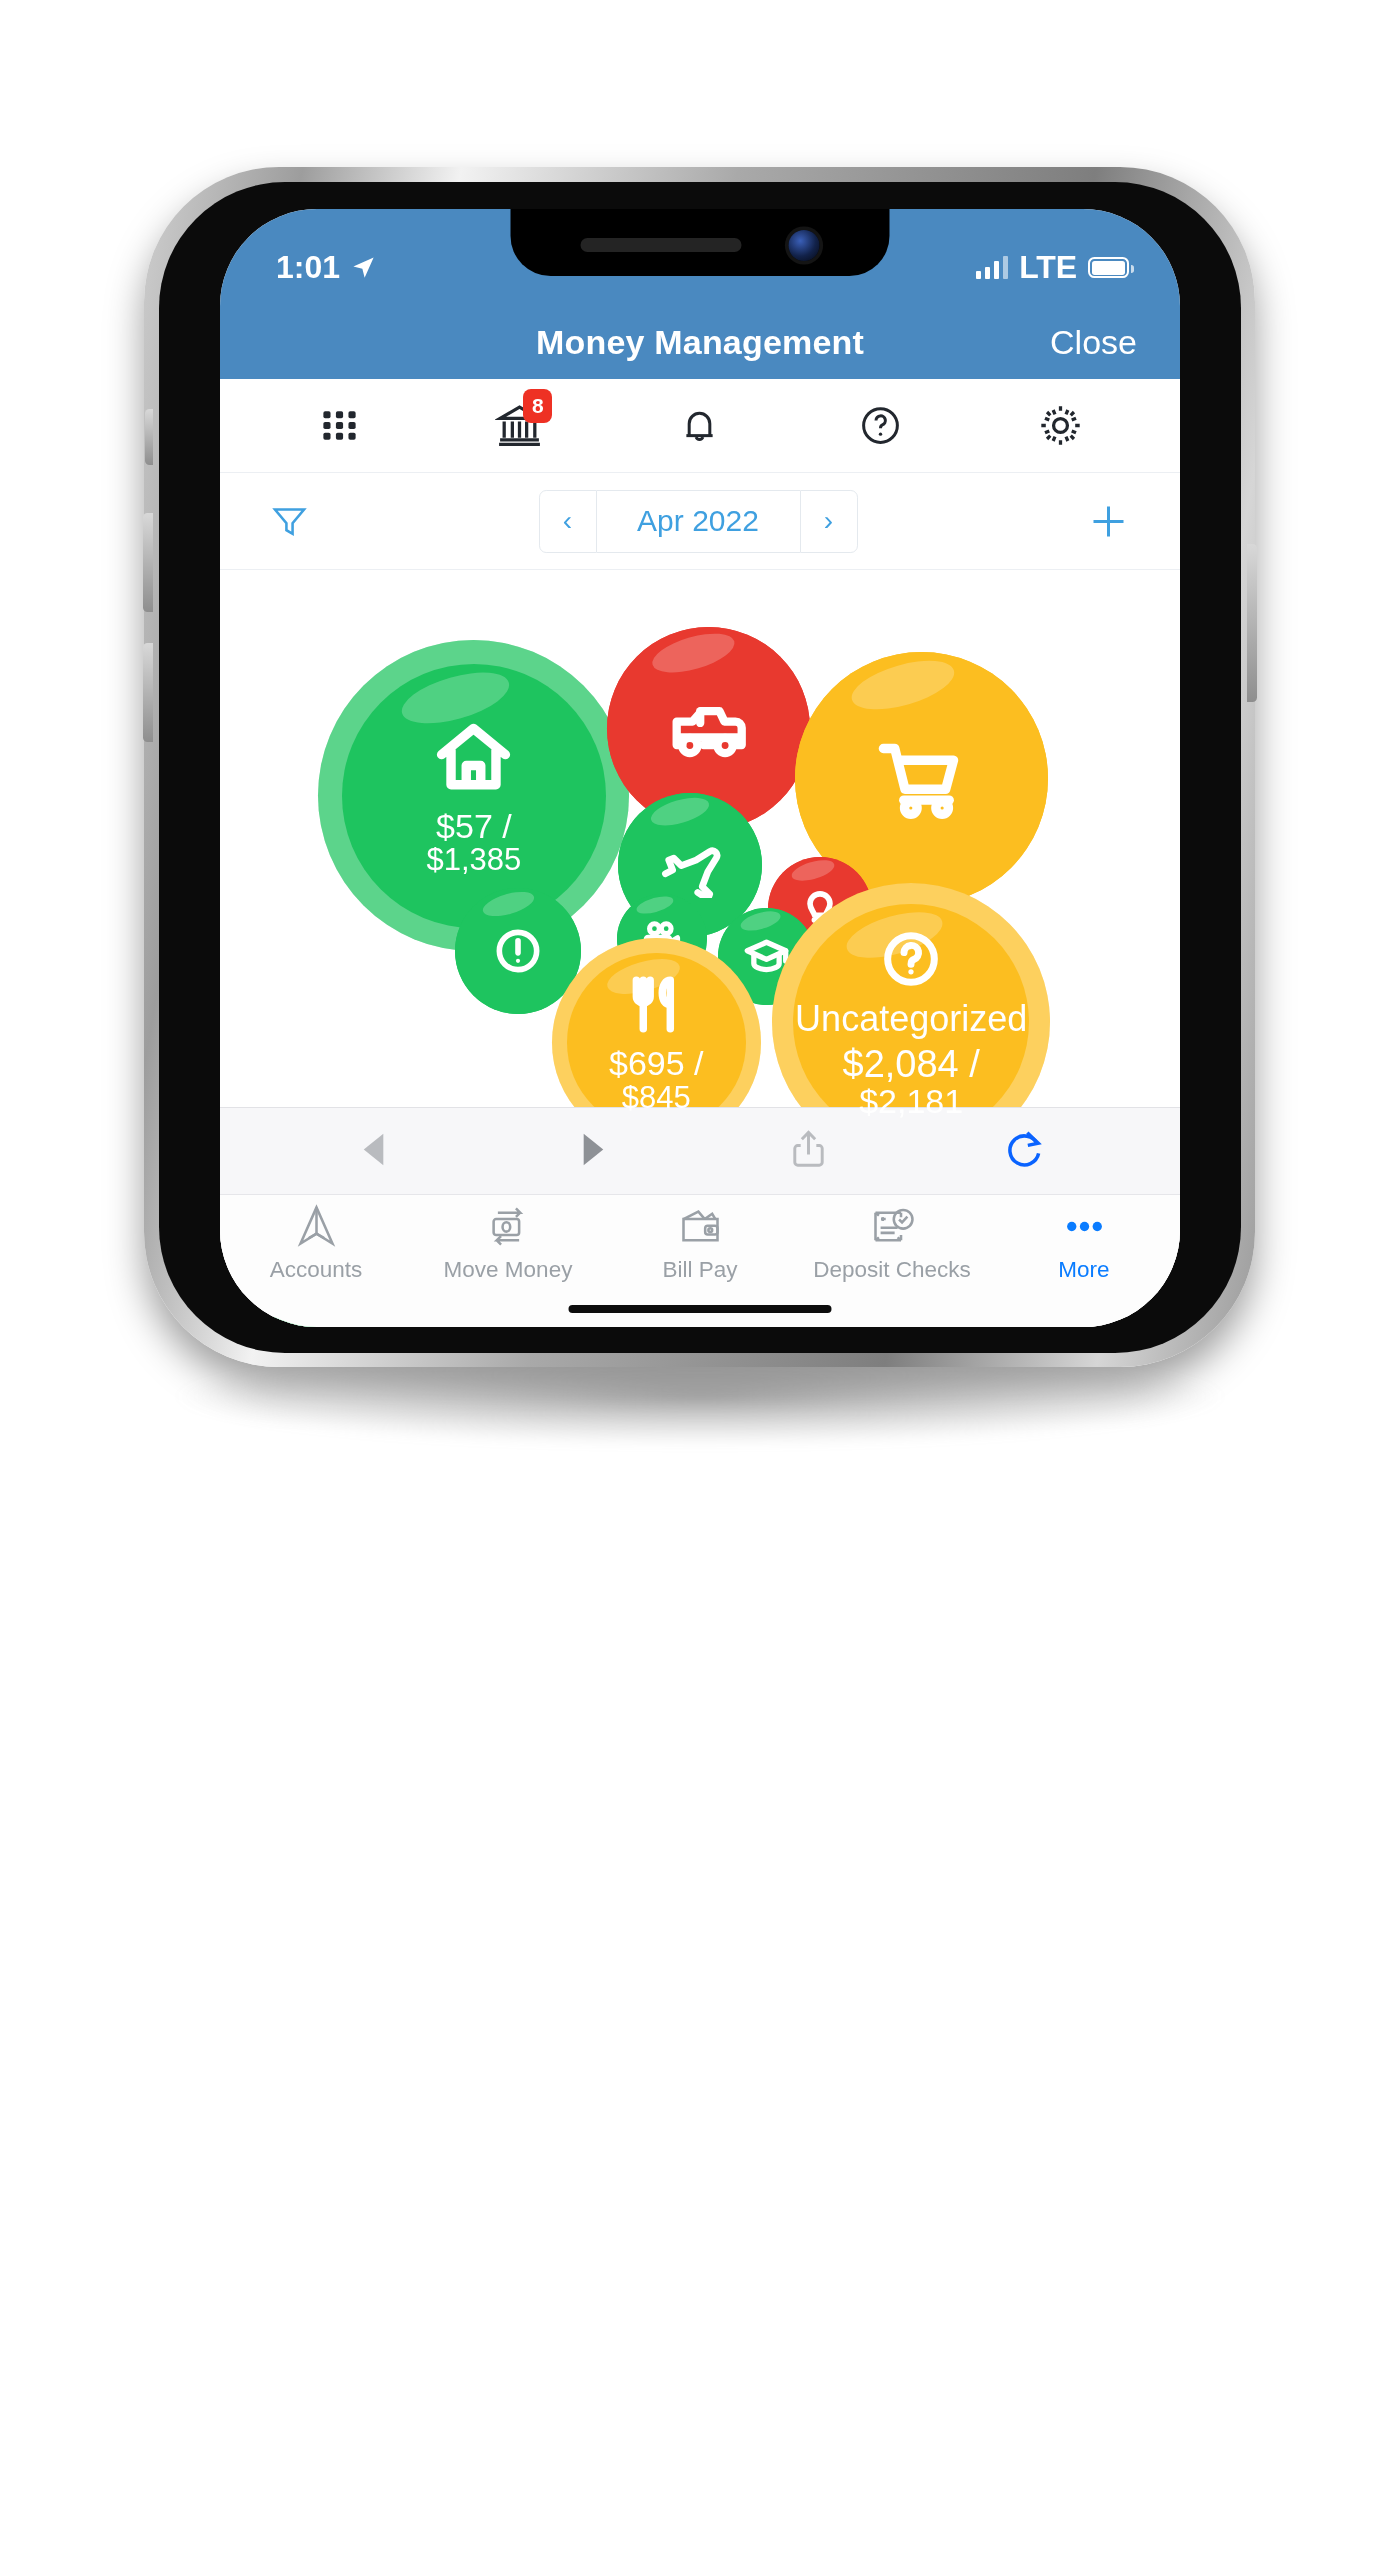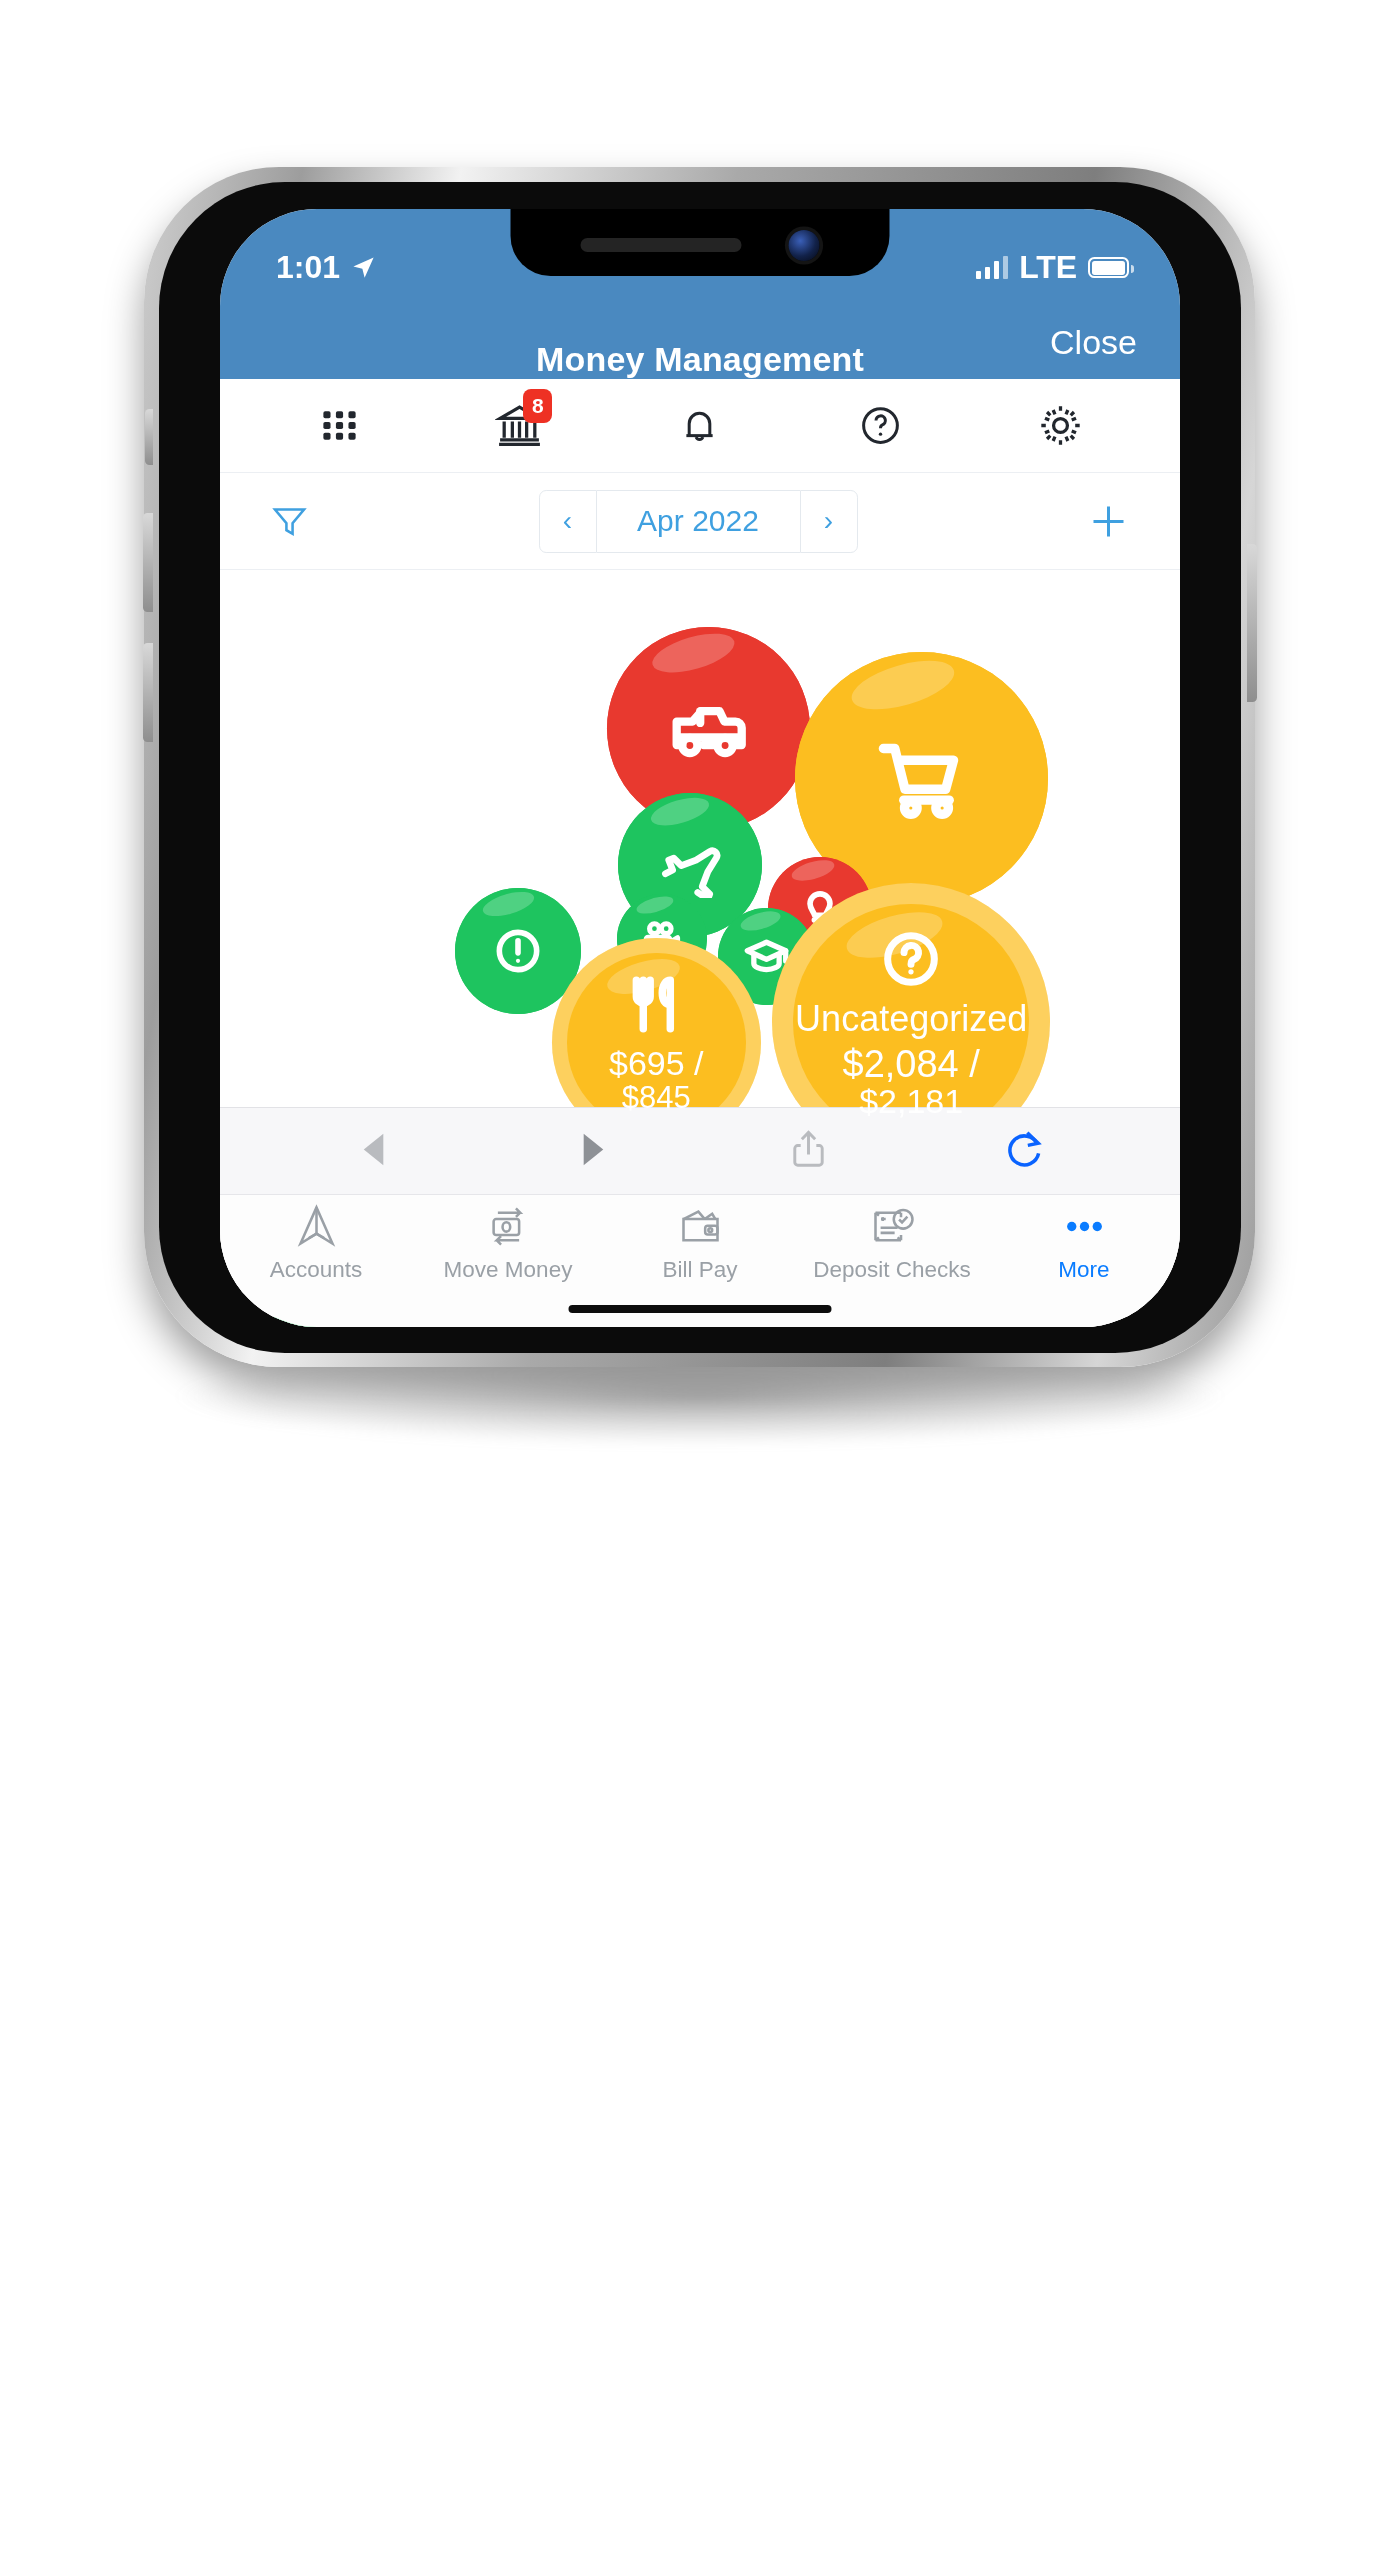--- a/index.html
+++ b/index.html
@@ -57,21 +57,21 @@
   .bars i:nth-child(1){height:8px;} .bars i:nth-child(2){height:12.6px;}
   .bars i:nth-child(3){height:18px;} .bars i:nth-child(4){height:23.5px; background:rgba(255,255,255,.55);}
   .battery{ width:41px; height:21.6px; border:2.7px solid #fff; border-radius:6.3px; padding:1.8px; position:relative;}
   .battery::after{content:""; position:absolute; right:-7.2px; top:6.3px; width:3.6px; height:8px;
                   background:rgba(255,255,255,.7); border-radius:0 2.7px 2.7px 0;}
   .battery span{ display:block; height:100%; background:#fff; border-radius:2.7px; }
 
   
   .navbar{
     background:#4a89c0; color:#fff; height:74px;
-    display:flex; align-items:flex-end; justify-content:center; position:relative;
+    display:flex; align-items:center; justify-content:center; position:relative;
   }
   .nav-title{ font-size:34px; font-weight:700; letter-spacing:0.2px; }
   .nav-close{ position:absolute; right:43px; top:50%; transform:translateY(-50%);
               font-size:34px; font-weight:400; color:#fff; }
 
   
   .icon-toolbar{
     height:94px; background:#fff; border-bottom:1.8px solid #eceff3;
     display:flex; align-items:center; justify-content:space-around; padding:0 29px;
   }
@@ -267,20 +267,33 @@
       </div>
 
       <div class="tool-blue">
         <svg width="45" height="45" viewBox="0 0 24 24" stroke="#3fa0e0" stroke-width="1.6">
           <path d="M12 4v16M4 12h16"></path>
         </svg>
       </div>
     </div>
 
     <div class="bubble-area">
+        <div class="bubble" style="width: 311px; height: 311px; left: calc(26.5% - 156px); top: calc(38% - 156px); background: rgb(30, 196, 95);">
+          <div class="ring" style="background:rgba(255,255,255,.28)"></div>
+          <div class="core" style="inset:23.5px;background:#1ec45f">
+            <span class="b-ico">
+              <svg width="87" height="87" viewBox="0 0 24 24" fill="none" stroke="#ffffff" stroke-width="2.6" stroke-linecap="round" stroke-linejoin="round">
+                <path d="M3.2 11.2 12 4l8.8 7.2M5.8 10v9.5h12.4V10M10 19.5v-5.3h4v5.3"></path>
+              </svg>
+            </span>
+            <span class="b-txt" style="font-size:34px;margin-top:7.2px">$57 /</span>
+            <span class="b-txt" style="font-size:31px">$1,385</span>
+            <div class="gloss"></div>
+          </div>
+        </div>
         <div class="bubble" style="width: 203px; height: 203px; left: calc(50.8% - 101px); top: calc(26.5% - 101px); background: rgb(232, 57, 47);">
           <div class="core" style="inset:0px;background:#e8392f">
             <span class="b-ico">
               <svg width="83" height="83" viewBox="0 0 24 24" fill="none" stroke="#ffffff" stroke-width="2.4" stroke-linecap="round" stroke-linejoin="round">
                 <path d="M2.8 14.6V10h4.6l2.6-3h5.2l1.4 3h3.2a1.8 1.8 0 0 1 1.8 1.8v2.8M2.8 14.6h18.8M2.8 14.6v2.2h1.6M21.6 14.6v2.2h-1.8M10.6 16.8h3.2"></path>
                 <circle cx="6.6" cy="16.9" r="2.2"></circle>
                 <circle cx="16.8" cy="16.9" r="2.2"></circle>
                 <path d="M9.6 7v3.4"></path>
               </svg>
             </span>

